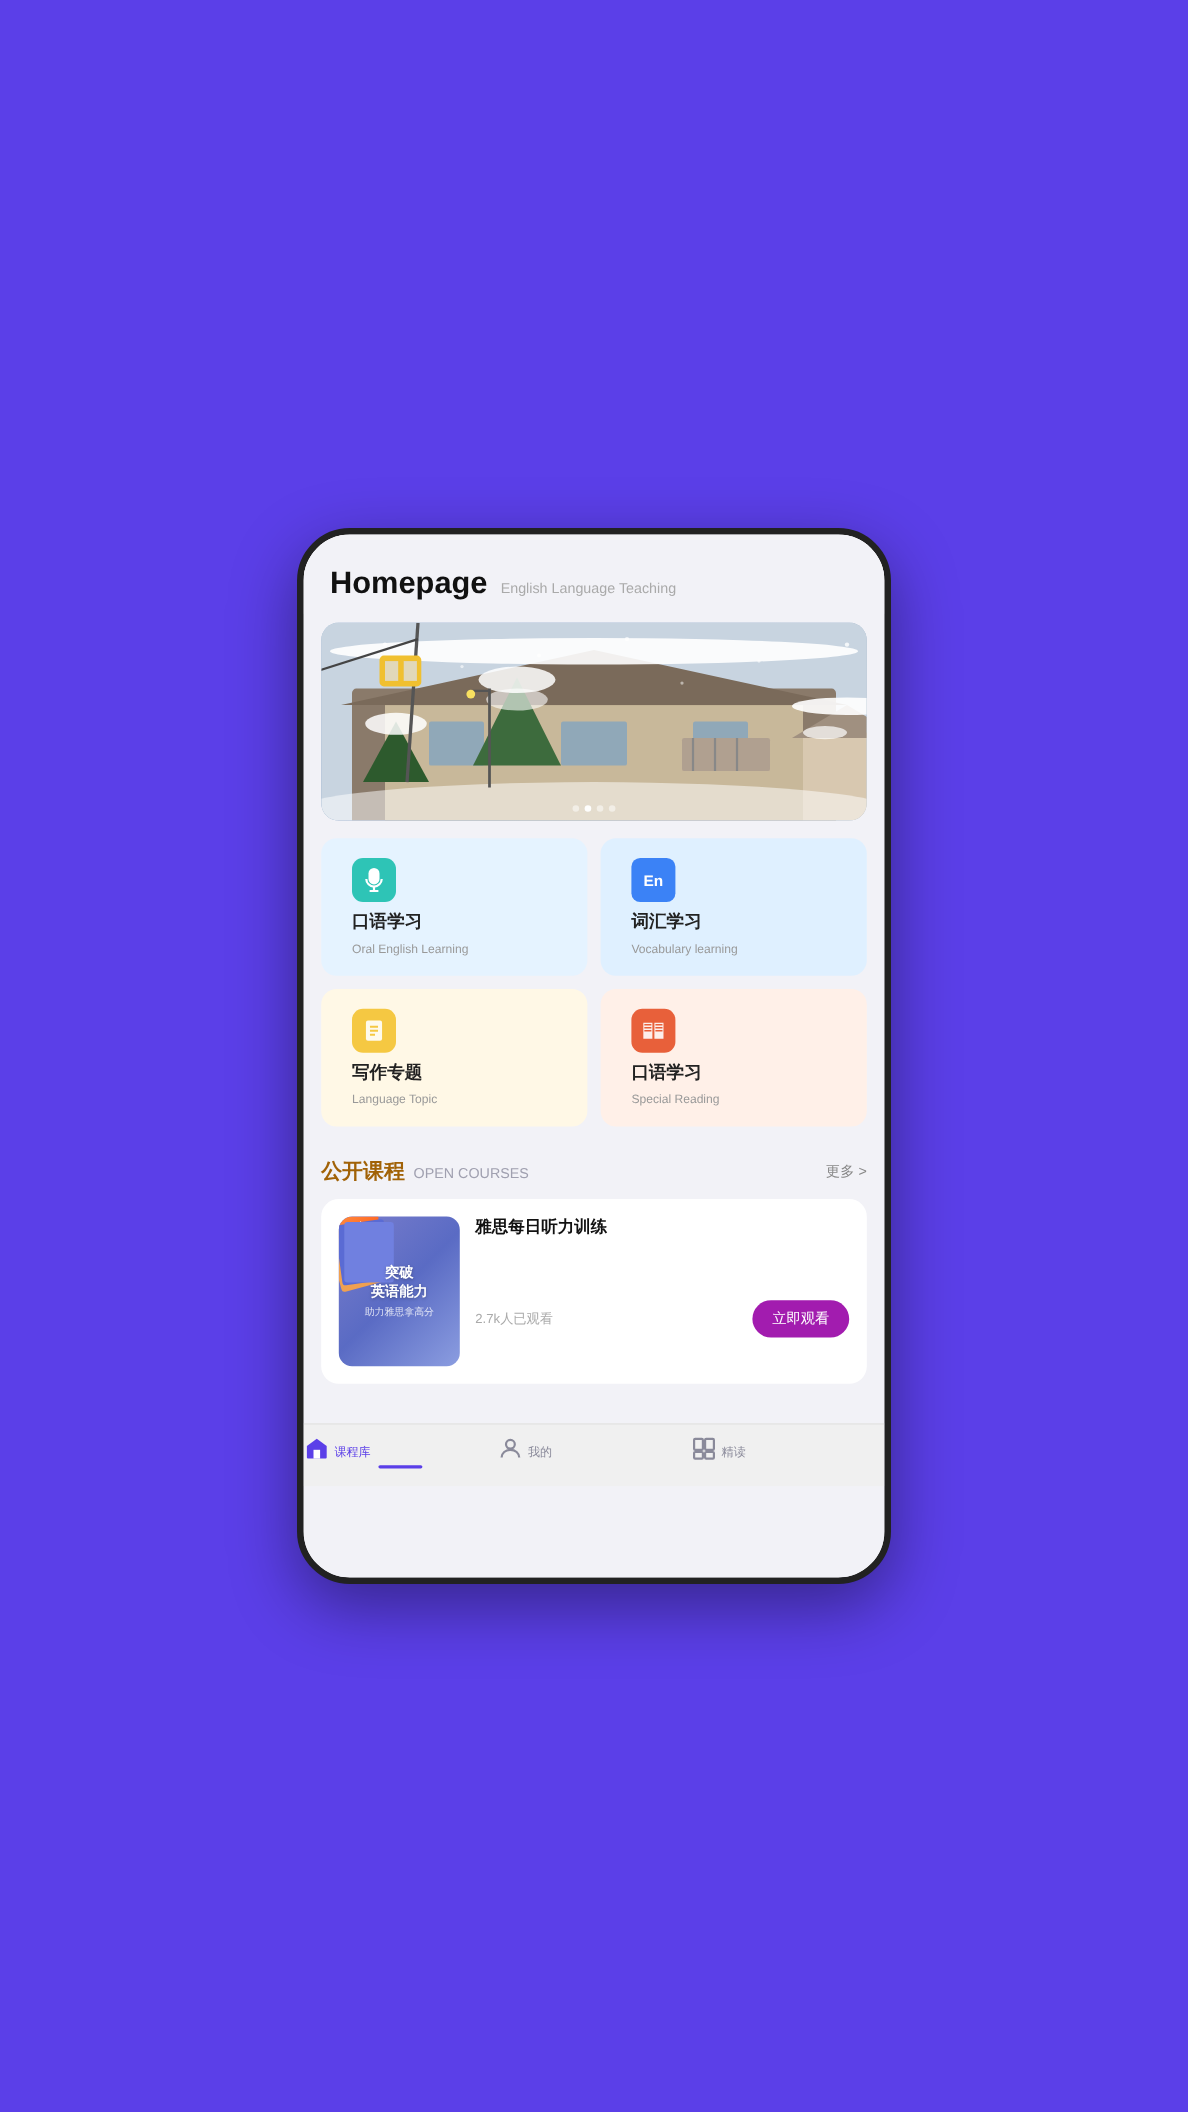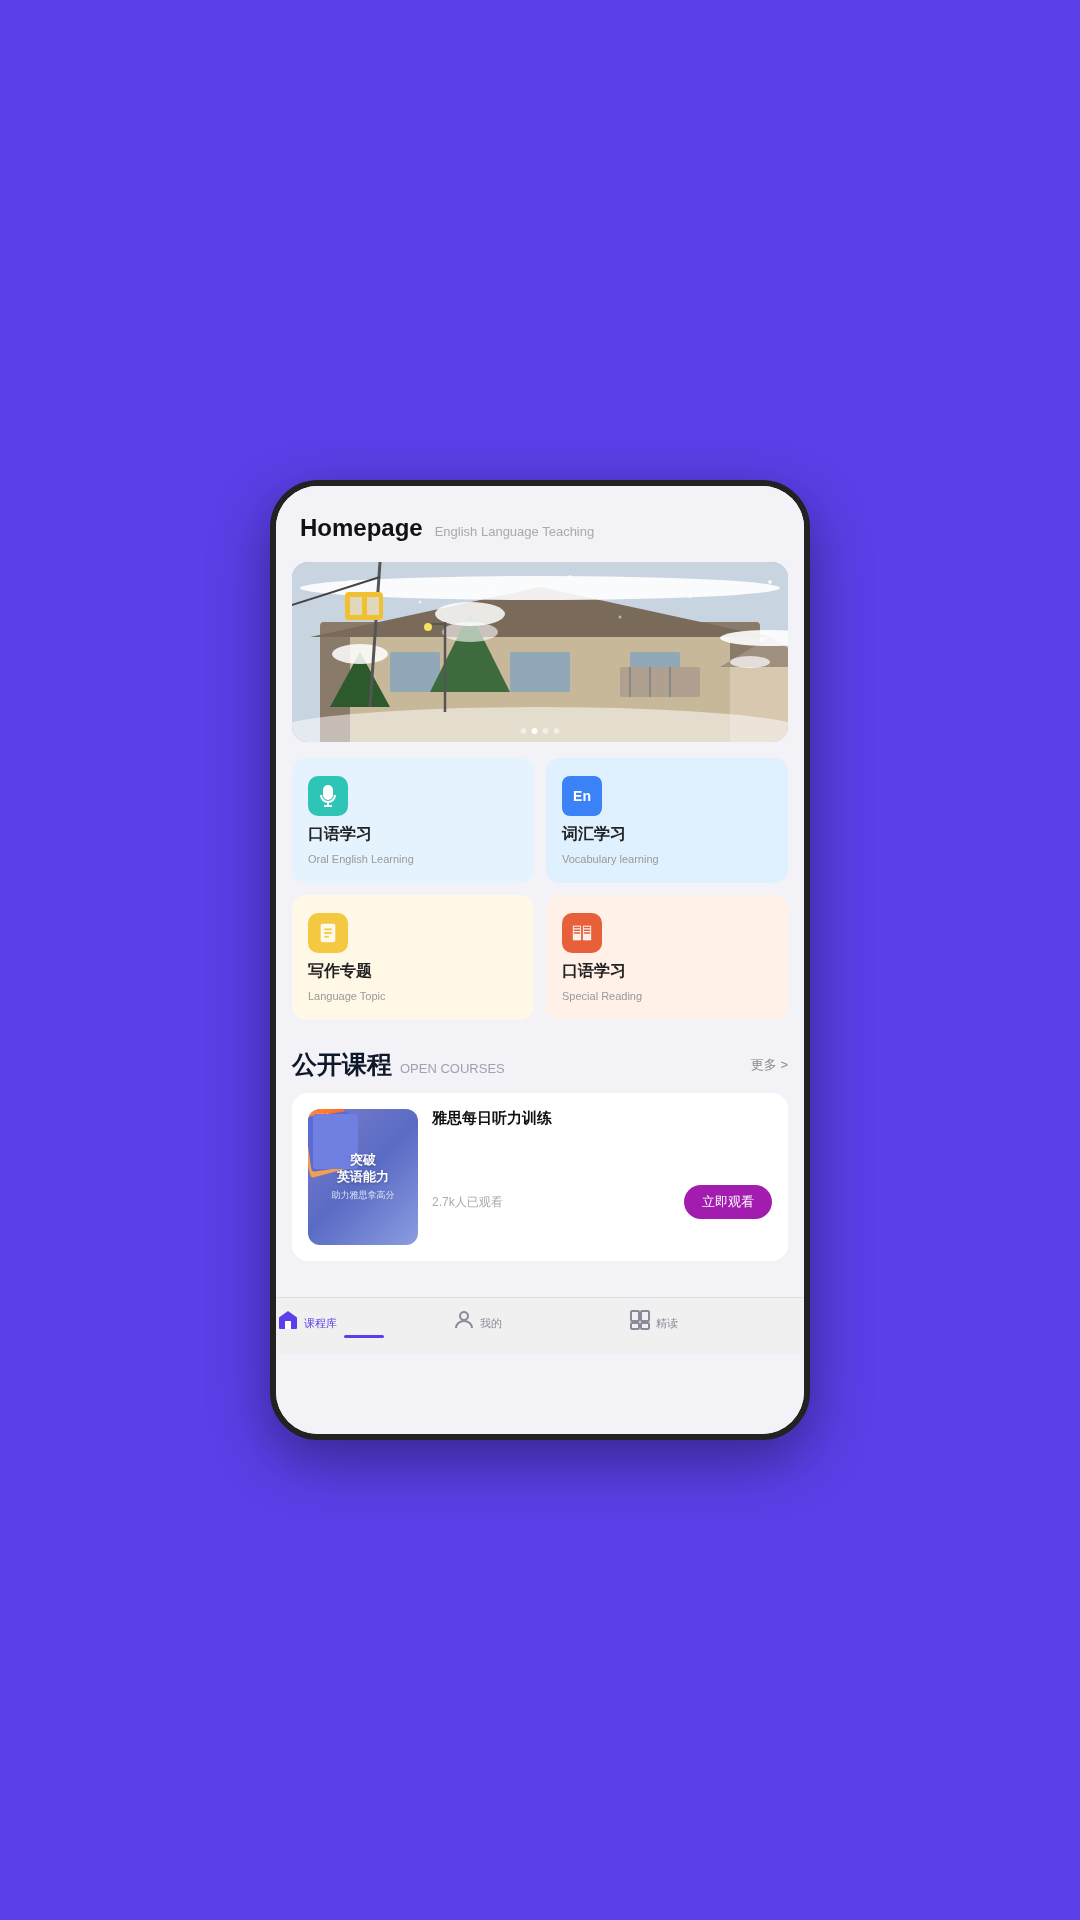--- a/index.html
+++ b/index.html
@@ -36,21 +36,21 @@
     
     .header {
       display: flex;
       align-items: baseline;
       padding: 28px 24px 12px;
       gap: 12px;
       background: #f2f2f7;
     }
 
     .header-title {
-      font-size: 24px;
+      font-size: 28px;
       font-weight: 700;
       color: #111;
     }
 
     .header-subtitle {
       font-size: 13px;
       color: #aaa;
       font-weight: 400;
     }
 
@@ -101,21 +101,21 @@
     
     .category-grid {
       display: grid;
       grid-template-columns: 1fr 1fr;
       gap: 12px;
       margin: 0 16px 8px;
     }
 
     .category-card {
       border-radius: 14px;
-      padding: 18px 16px;
+      padding: 18px 28px;
       cursor: pointer;
       display: flex;
       flex-direction: column;
       gap: 8px;
     }
 
     .category-card.blue { background: #e5f3ff; }
     .category-card.light-blue { background: #dff0ff; }
     .category-card.yellow { background: #fff8e6; }
     .category-card.orange { background: #fff0e8; }
@@ -154,23 +154,23 @@
       padding: 20px 16px 12px;
     }
 
     .section-title-group {
       display: flex;
       align-items: baseline;
       gap: 8px;
     }
 
     .section-title-cn {
-      font-size: 25px;
+      font-size: 19px;
       font-weight: 700;
-      color: #0f172a;
+      color: #a16207;
     }
 
     .section-title-en {
       font-size: 13px;
       color: #a0a0b0;
       font-weight: 500;
     }
 
     .section-more {
       font-size: 13px;

